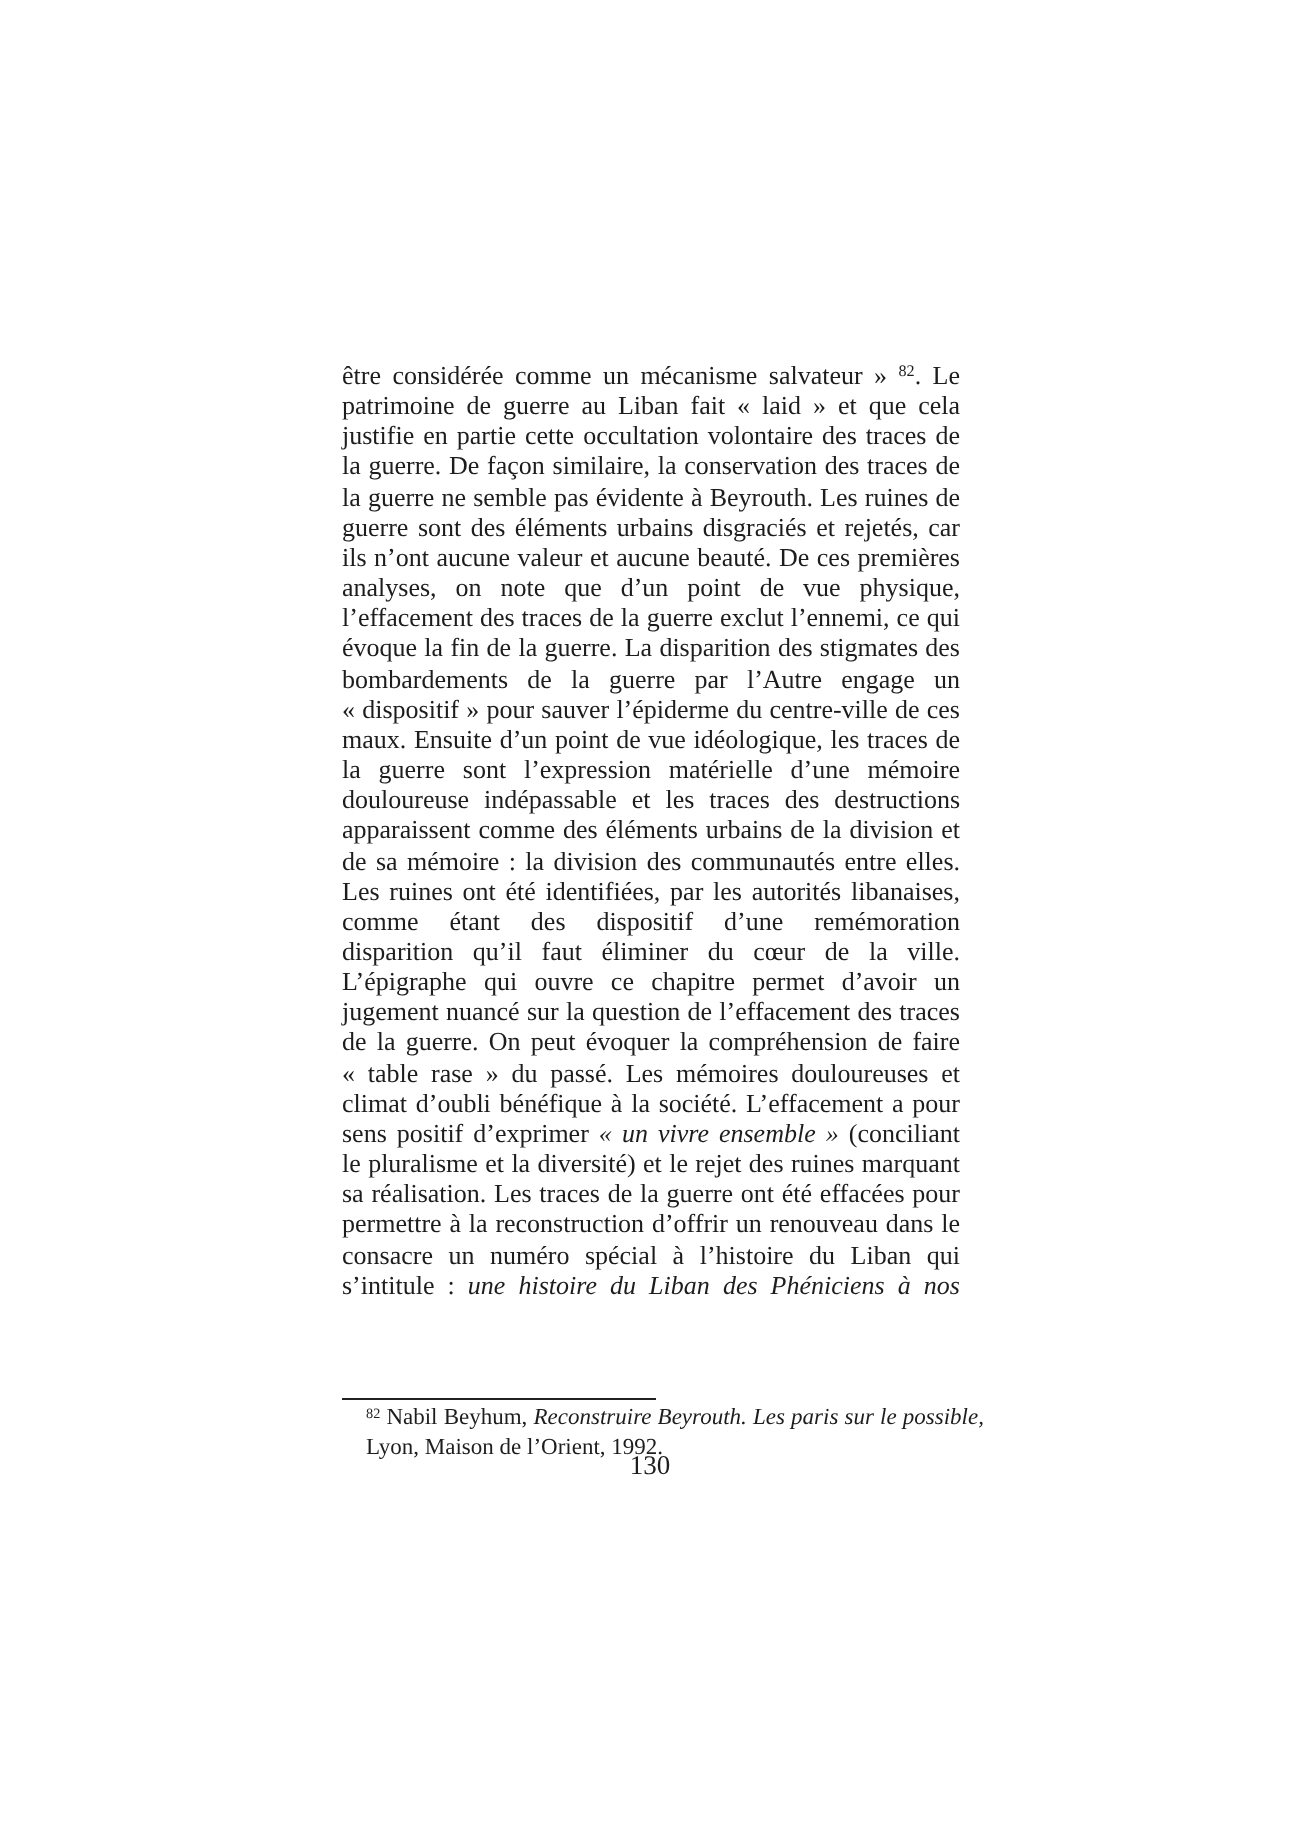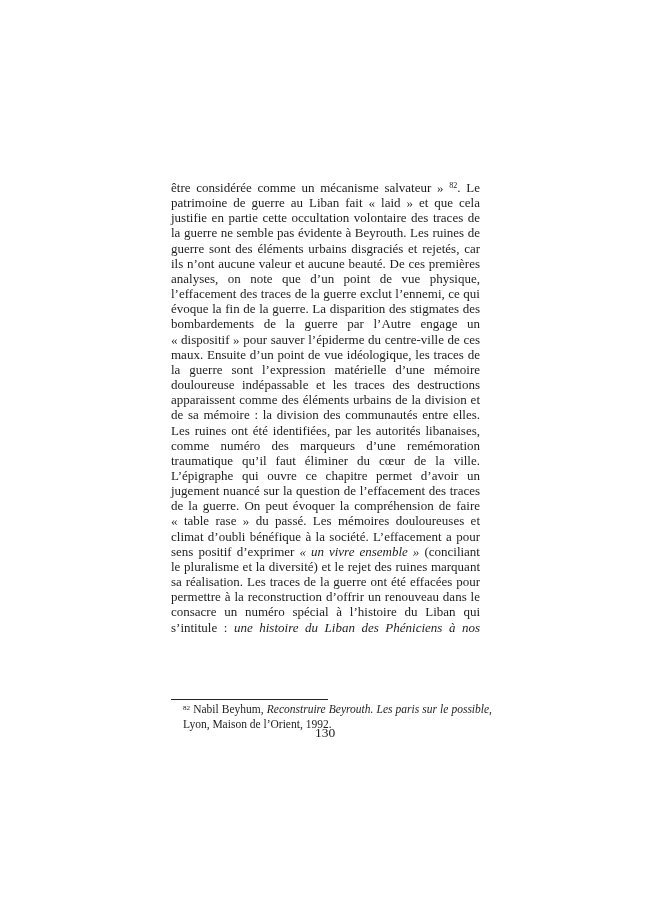--- a/index.html
+++ b/index.html
@@ -77,36 +77,37 @@
   }
 </style>
 </head>
 <body>
 
 <div class="page">
   <div class="body-text" id="body-text">
       <div class="line"><span>être considérée comme un mécanisme salvateur » </span><sup>82</sup><span>. Le</span></div>
       <div class="line"><span>patrimoine de guerre au Liban fait « laid » et que cela</span></div>
       <div class="line"><span>justifie en partie cette occultation volontaire des traces de</span></div>
+      <div class="line"><span>la guerre. De façon similaire, la conservation des traces de</span></div>
       <div class="line"><span>la guerre ne semble pas évidente à Beyrouth. Les ruines de</span></div>
       <div class="line"><span>guerre sont des éléments urbains disgraciés et rejetés, car</span></div>
       <div class="line"><span>ils n’ont aucune valeur et aucune beauté. De ces premières</span></div>
       <div class="line"><span>analyses, on note que d’un point de vue physique,</span></div>
       <div class="line"><span>l’effacement des traces de la guerre exclut l’ennemi, ce qui</span></div>
       <div class="line"><span>évoque la fin de la guerre. La disparition des stigmates des</span></div>
       <div class="line"><span>bombardements de la guerre par l’Autre engage un</span></div>
       <div class="line"><span>« dispositif » pour sauver l’épiderme du centre-ville de ces</span></div>
       <div class="line"><span>maux. Ensuite d’un point de vue idéologique, les traces de</span></div>
       <div class="line"><span>la guerre sont l’expression matérielle d’une mémoire</span></div>
       <div class="line"><span>douloureuse indépassable et les traces des destructions</span></div>
       <div class="line"><span>apparaissent comme des éléments urbains de la division et</span></div>
       <div class="line"><span>de sa mémoire : la division des communautés entre elles.</span></div>
       <div class="line"><span>Les ruines ont été identifiées, par les autorités libanaises,</span></div>
-      <div class="line"><span>comme numéro des marqueurs d’une remémoration</span></div>
-      <div class="line"><span>traumatique qu’il faut éliminer du cœur de la ville.</span></div>
+      <div class="line"><span>comme étant des dispositif d’une remémoration</span></div>
+      <div class="line"><span>disparition qu’il faut éliminer du cœur de la ville.</span></div>
       <div class="line"><span>L’épigraphe qui ouvre ce chapitre permet d’avoir un</span></div>
       <div class="line"><span>jugement nuancé sur la question de l’effacement des traces</span></div>
       <div class="line"><span>de la guerre. On peut évoquer la compréhension de faire</span></div>
       <div class="line"><span>« table rase » du passé. Les mémoires douloureuses et</span></div>
       <div class="line"><span>climat d’oubli bénéfique à la société. L’effacement a pour</span></div>
       <div class="line"><span>sens positif d’exprimer </span><span class="it">« un vivre ensemble »</span><span> (conciliant</span></div>
       <div class="line"><span>le pluralisme et la diversité) et le rejet des ruines marquant</span></div>
       <div class="line"><span>sa réalisation. Les traces de la guerre ont été effacées pour</span></div>
       <div class="line"><span>permettre à la reconstruction d’offrir un renouveau dans le</span></div>
       <div class="line"><span>consacre un numéro spécial à l’histoire du Liban qui</span></div>

